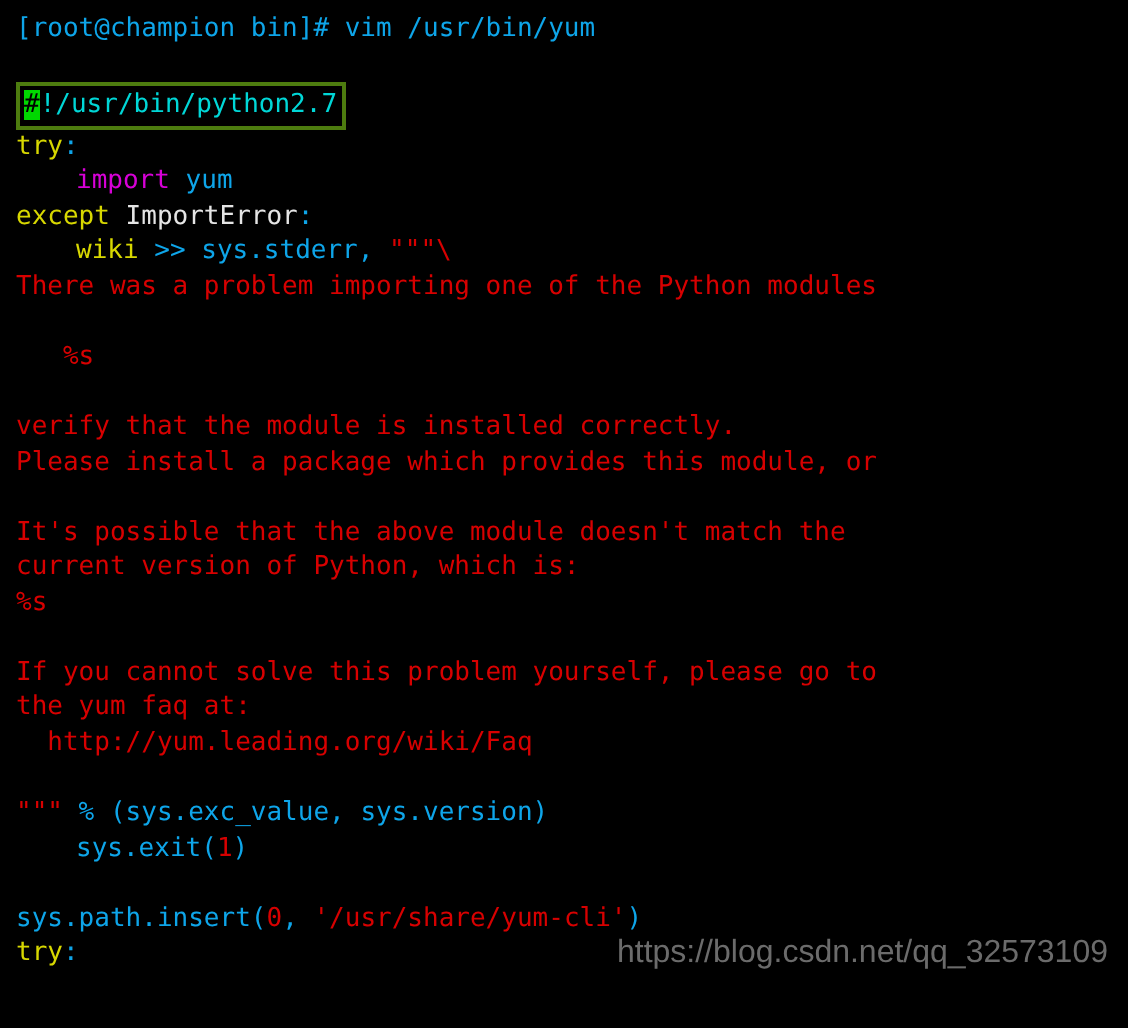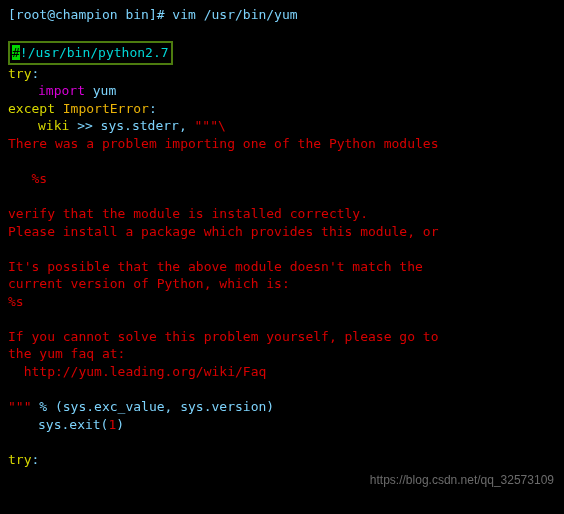--- a/index.html
+++ b/index.html
@@ -7,42 +7,42 @@
   background: #000;
   font-family: "Consolas", "Monaco", monospace;
   font-size: 13px;
   line-height: 1.35;
   width: 564px;
   height: 514px;
   padding: 6px 8px;
   position: relative;
   overflow: hidden;
 }
-.white { color: #7dd3fc; margin-top: 40px; }
+.white { color: #0ea5e9; margin-top: 40px; }
 .cyan { color: #00d7d7; }
 .magenta { color: #d700d7; }
 .yellow { color: #d7d700; }
 .red { color: #d70000; }
-.green { color: #eab308; }
+.green { color: #e5e5e5; }
 .highlight-box {
   border: 2px solid #4d7c0f;
   padding: 1px 2px;
   display: inline-block;
 }
 .cursor {
   background: #00d700;
   color: #000;
 }
 .indent1 { padding-left: 30px; }
 .watermark {
   position: absolute;
   bottom: 26px;
   right: 10px;
   color: #999;
-  font-size: 12px;
+  font-size: 16px;
   font-family: Arial, sans-serif;
   opacity: 0.7;
 }
 pre { font-family: inherit; white-space: pre; }
 </style>
 </head>
 <body>
 
 <div>
 <pre><span class="white">[root@champion bin]# vim /usr/bin/yum</span></pre>
@@ -63,17 +63,18 @@
 <pre class="red">current version of Python, which is:</pre>
 <pre class="red">%s</pre>
 <div>&nbsp;</div>
 <pre class="red">If you cannot solve this problem yourself, please go to</pre>
 <pre class="red">the yum faq at:</pre>
 <pre class="red">  http://yum.leading.org/wiki/Faq</pre>
 <div>&nbsp;</div>
 <pre><span class="red">"""</span><span class="white"> % (sys.exc_value, sys.version)</span></pre>
 <pre class="indent1"><span class="white">sys.exit(</span><span class="red">1</span><span class="white">)</span></pre>
 <div>&nbsp;</div>
+<pre><span class="white">sys.path.insert(</span><span class="red">0</span><span class="white">, </span><span class="red">'/usr/share/yum-cli'</span><span class="white">)</span></pre>
 <pre><span class="yellow">try</span><span class="white">:</span></pre>
 
 </div>
 
 <div class="watermark">https://blog.csdn.net/qq_32573109</div>
 
 </body></html>

